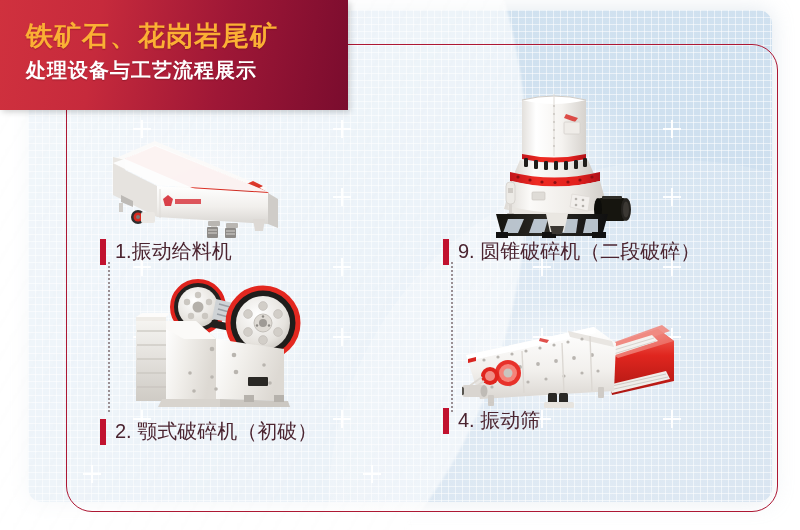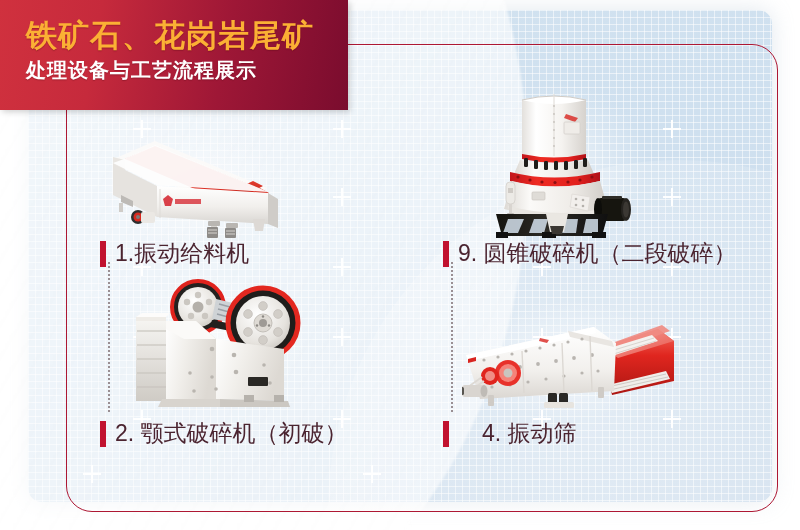--- a/index.html
+++ b/index.html
@@ -101,21 +101,21 @@
     box-shadow: 2px 2px 6px rgba(0,0,0,0.18);
     z-index: 5;
   }
   .banner-inner {
     position: absolute;
     left: 26px;
     top: 19px;
     width: 310px;
   }
   .title-line1 {
-    font-size: 31px;
+    font-size: 27px;
     font-weight: bold;
     letter-spacing: 1px;
     color: #fbb034;
     line-height: 34px;
     white-space: nowrap;
     text-shadow: 0 1px 1px rgba(90,10,20,0.35);
   }
   .title-line2 {
     font-size: 20px;
     font-weight: bold;
@@ -134,21 +134,21 @@
     z-index: 4;
   }
   .cap-bar {
     width: 6px;
     height: 26px;
     background: #c1122f;
     margin-right: 9px;
     flex: none;
   }
   .cap-text {
-    font-size: 23px;
+    font-size: 20px;
     color: #4b2430;
     white-space: nowrap;
     font-family: "Liberation Sans", "DejaVu Sans", sans-serif;
   }
 
   
   .dotline {
     position: absolute;
     width: 2px;
     border-left: 2px dotted #9a8f93;
@@ -613,21 +613,21 @@
         <rect x="26" y="92" width="6" height="11" rx="1"></rect>
         <rect x="136" y="84" width="6" height="11" rx="1"></rect>
       </g>
 
       <polygon points="6,56 14,54 14,58 6,60" fill="#d8241f"></polygon>
 
       <path d="M78 35 l9 2 l-2 3 l-8 -2 z" fill="#d8241f" opacity="0.8"></path>
     </svg>
   </div>
 
-  <div class="caption" style="left:443px; top:418px;gap:24px;">
+  <div class="caption" style="left:443px; top:407px;">
     <div class="cap-bar"></div>
     <div class="cap-text">4. 振动筛</div>
   </div>
 
   <div class="banner">
     <div class="banner-inner">
       <div class="title-line1">铁矿石、花岗岩尾矿</div>
       <div class="title-line2">处理设备与工艺流程展示</div>
     </div>
   </div>

